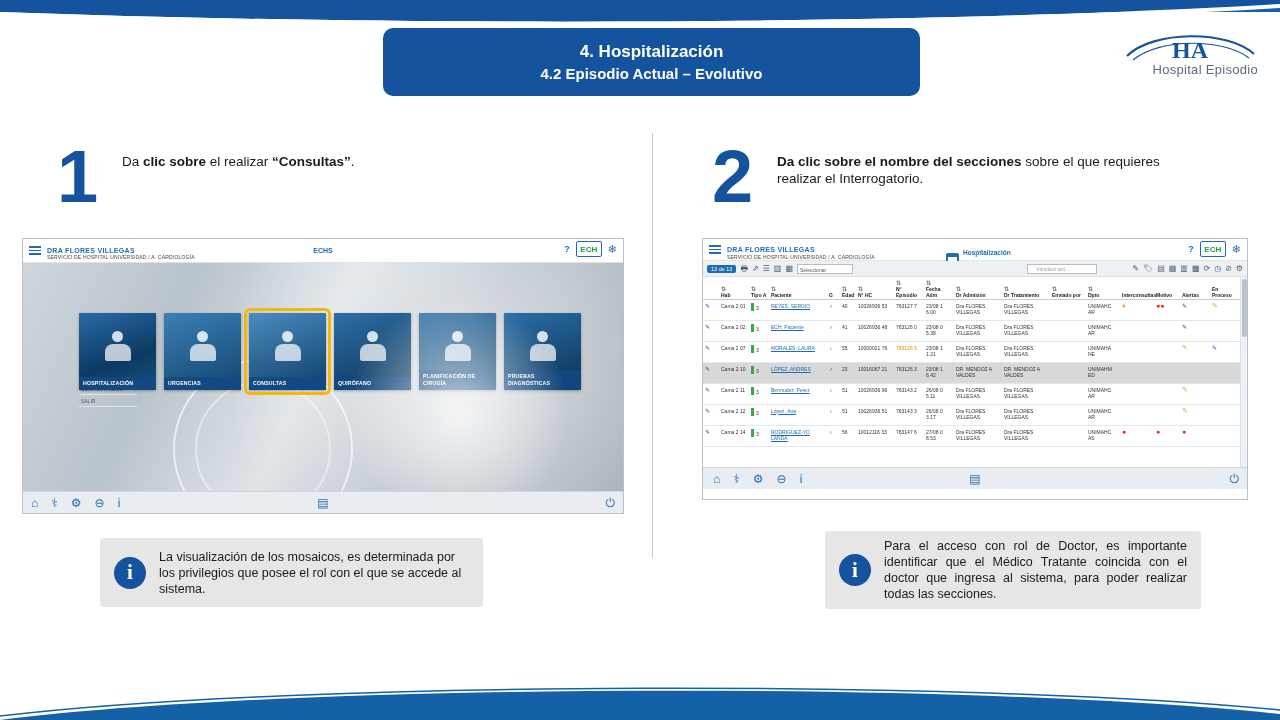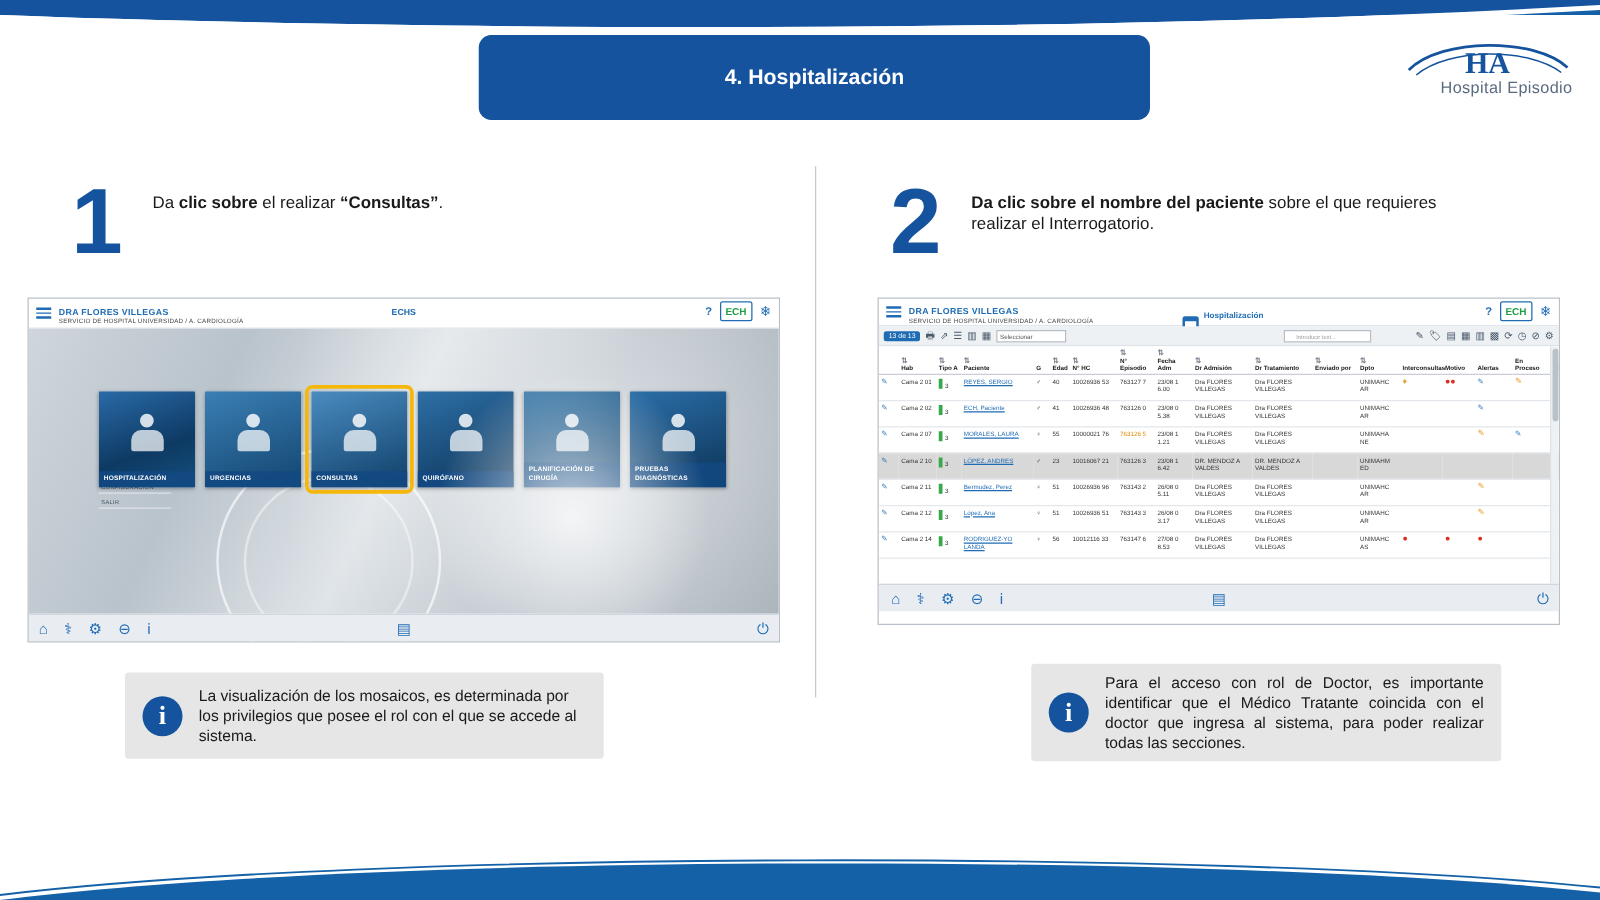--- a/index.html
+++ b/index.html
@@ -187,41 +187,42 @@
 <div class="top-bar"></div>
 <div class="top-swoosh">
   <svg width="1280" height="26" viewBox="0 0 1280 26">
     <path d="M0 0 H1280 V4 C900 26 380 26 0 12 Z" fill="#15539e"></path>
     <path d="M0 12 C380 26 900 26 1280 4 L1280 8 C900 30 380 30 0 16 Z" fill="#ffffff"></path>
   </svg>
 </div>
 
 <div class="title-banner">
   <div class="title-line1">4. Hospitalización</div>
+  <div class="title-line2">4.2 Episodio Actual – Evolutivo</div>
 </div>
 
 <div class="logo">
   <div class="arc">
     <svg width="135" height="36" viewBox="0 0 135 36">
       <path d="M4 28 C30 2 105 2 131 26" stroke="#15539e" stroke-width="2.2" fill="none"></path>
       <path d="M10 32 C36 10 100 10 126 30" stroke="#15539e" stroke-width="1.2" fill="none"></path>
       <text x="67" y="30" text-anchor="middle" font-family="Liberation Serif, serif" font-size="24" font-weight="bold" fill="#15539e">HA</text>
     </svg>
   </div>
   <div class="name">Hospital Episodio</div>
 </div>
 
 <div class="step-num" style="left:57px; top:140px;">1</div>
 <div class="step-text" style="left:122px; top:153px; width:340px;">
   <span>Da </span><b>clic sobre</b><span> el realizar </span><b>“Consultas”</b><span>.</span>
 </div>
 
 <div class="step-num" style="left:712px; top:140px;">2</div>
 <div class="step-text" style="left:777px; top:153px; width:412px;">
-  <b>Da clic sobre el nombre del paciente</b><span> sobre el que requieres realizar el Interrogatorio.</span>
+  <b>Da clic sobre el nombre del secciones</b><span> sobre el que requieres realizar el Interrogatorio.</span>
 </div>
 
 <div class="divider"></div>
 
 <div class="shot shot1">
   <div class="shot-head">
     <div class="hamb">
         <span></span>
         <span></span>
         <span></span>

